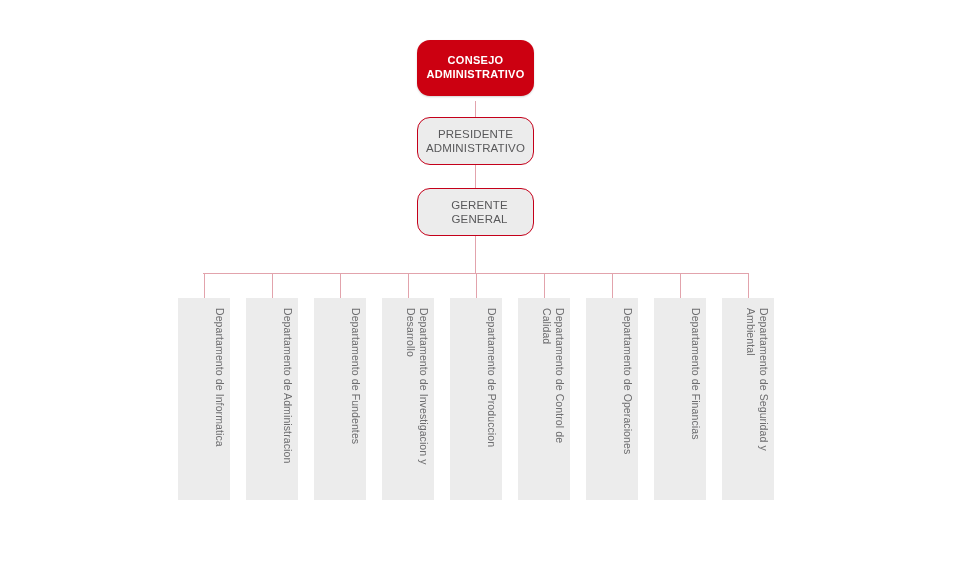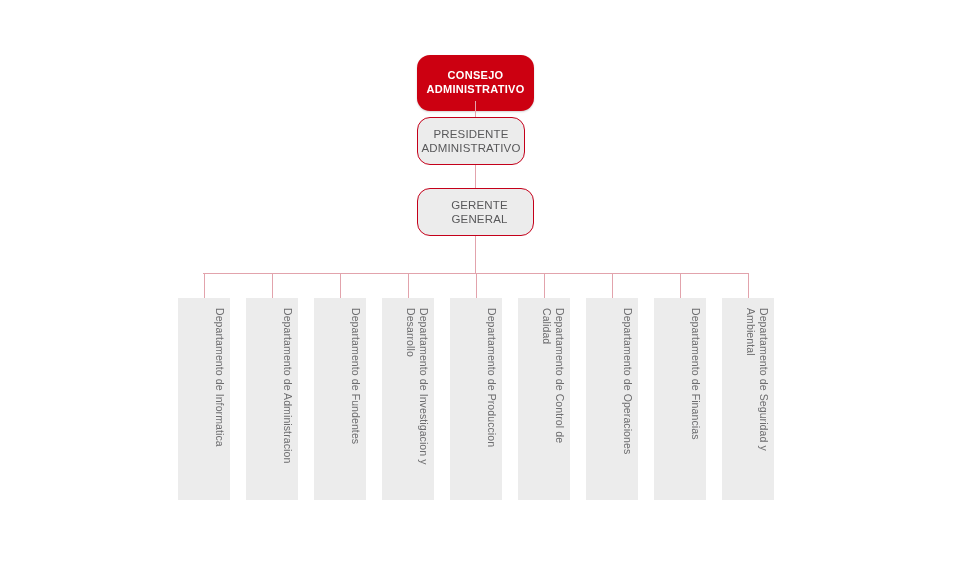--- a/index.html
+++ b/index.html
@@ -28,21 +28,21 @@
     display: flex;
     align-items: center;
     justify-content: center;
     text-align: center;
     border-radius: 13px;
     line-height: 1.25;
   }
 
   .node-root {
     left: 417px;
-    top: 55px;
+    top: 40px;
     width: 117px;
     height: 56px;
     background: #CC0011;
     color: #ffffff;
     font-size: 11px;
     font-weight: bold;
     letter-spacing: 0.3px;
     box-shadow: 0 1px 2px rgba(0,0,0,0.18);
   }
 
@@ -50,21 +50,21 @@
     background: #ECECEC;
     border: 1.6px solid #C4001A;
     color: #58585A;
     font-size: 11.5px;
     letter-spacing: 0.15px;
   }
 
   .node-president {
     left: 417px;
     top: 117px;
-    width: 108px;
+    width: 117px;
     height: 48px;
   }
 
   .node-manager {
     left: 417px;
     top: 188px;
     width: 117px;
     height: 48px;
     padding-left: 8px;
   }

